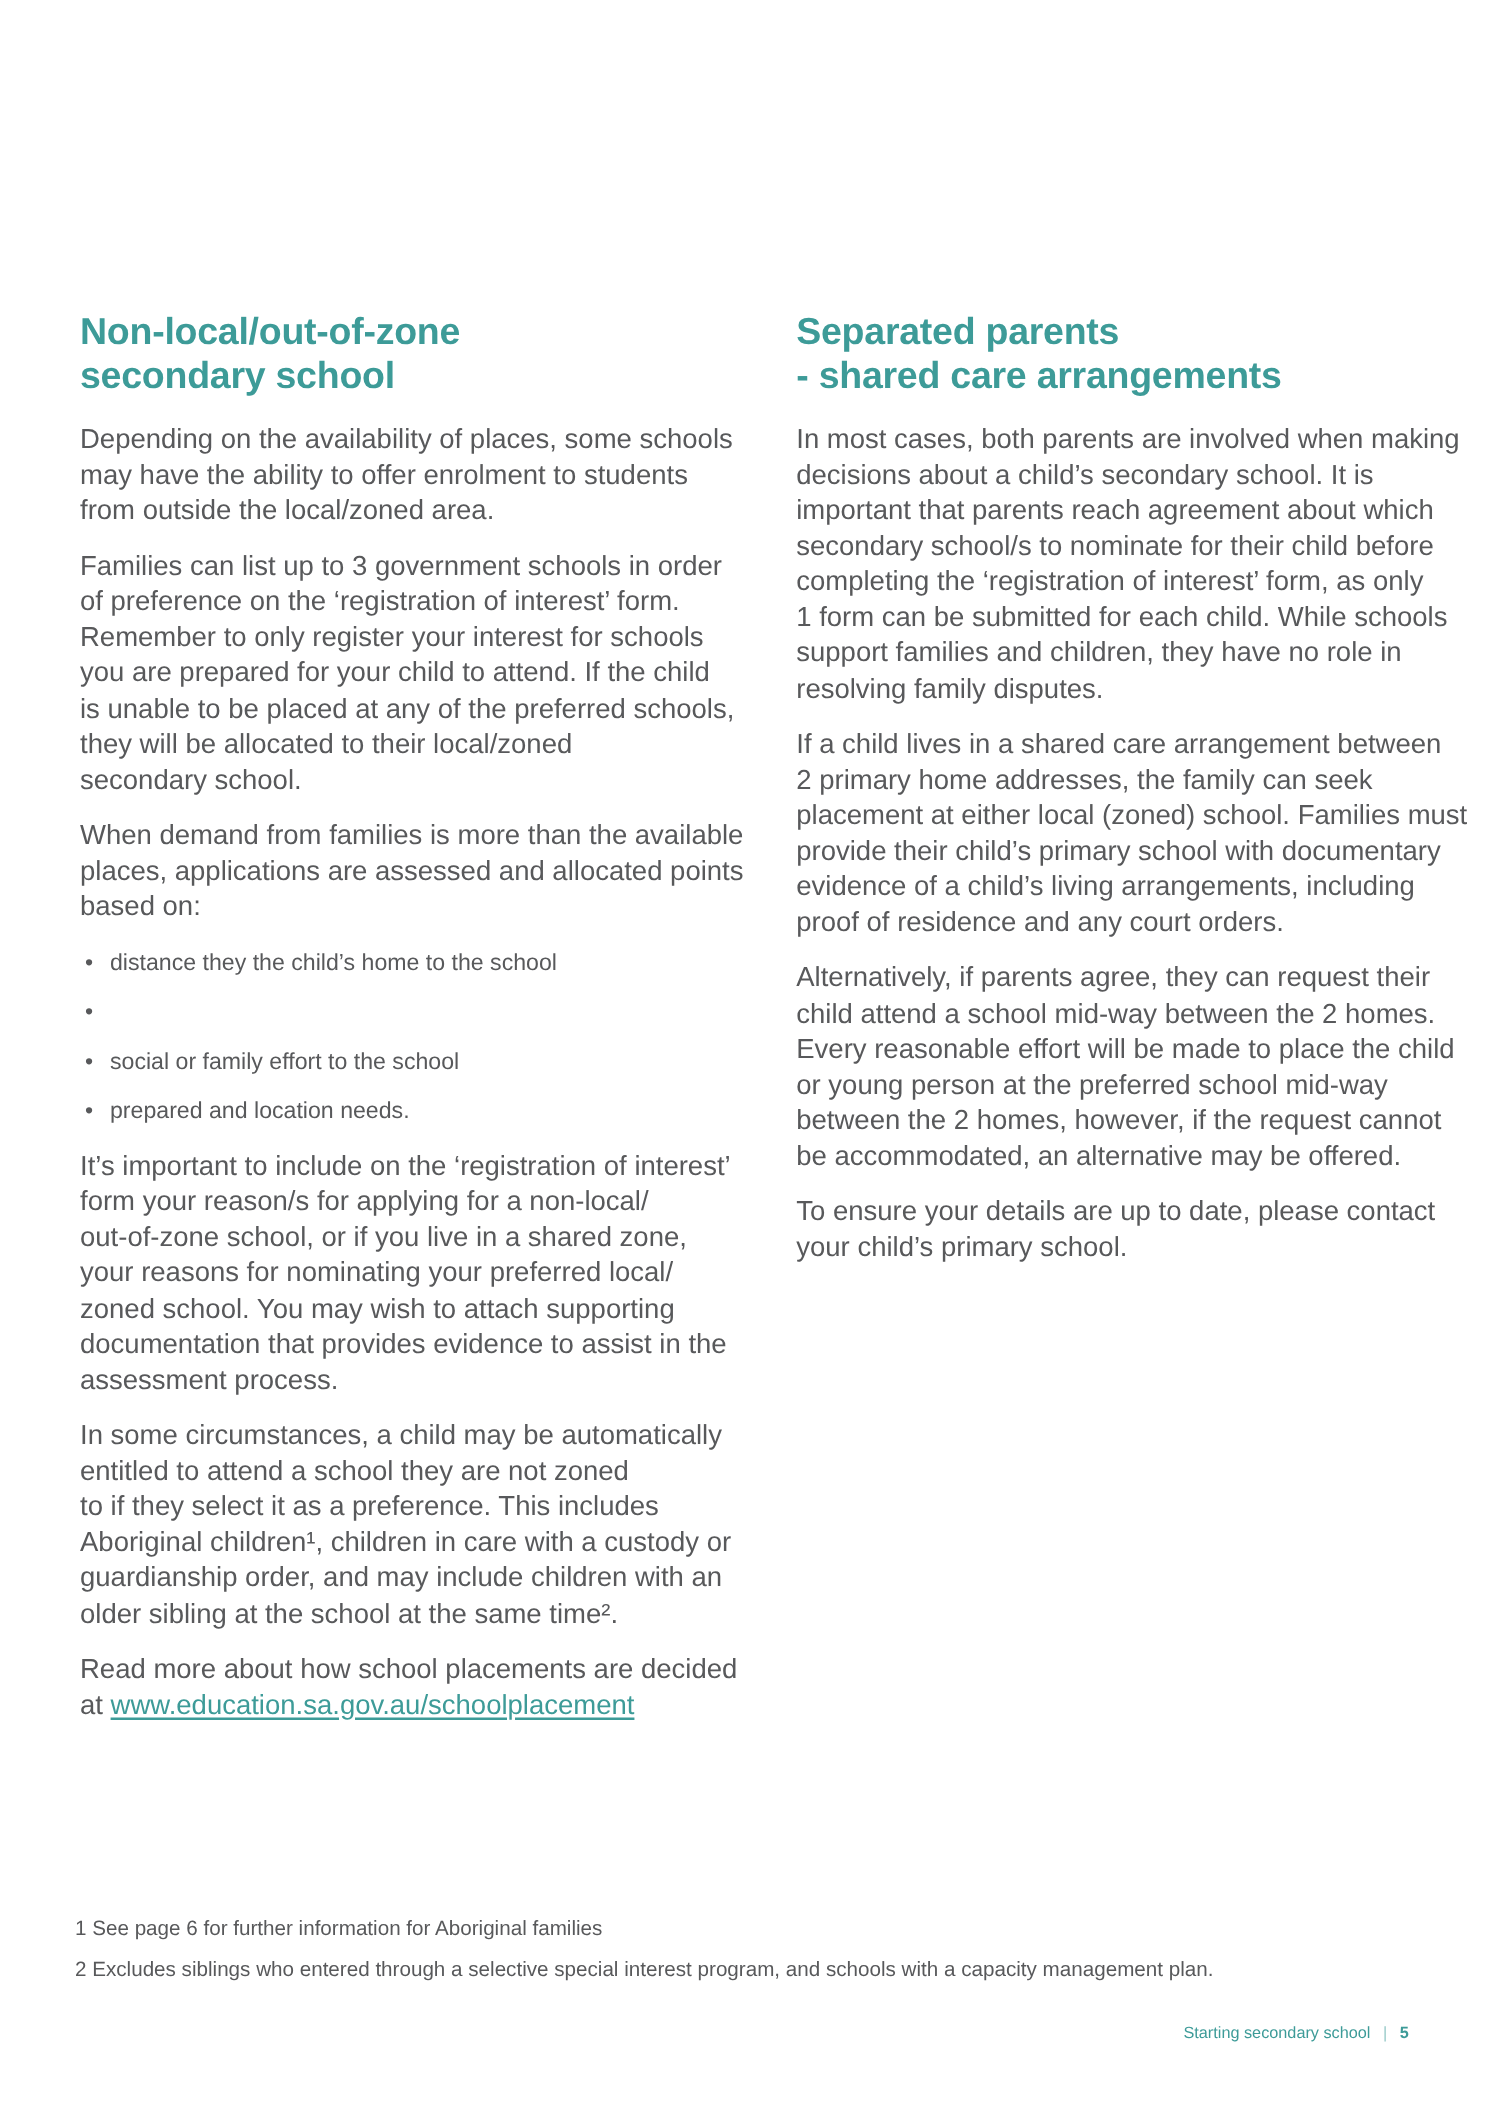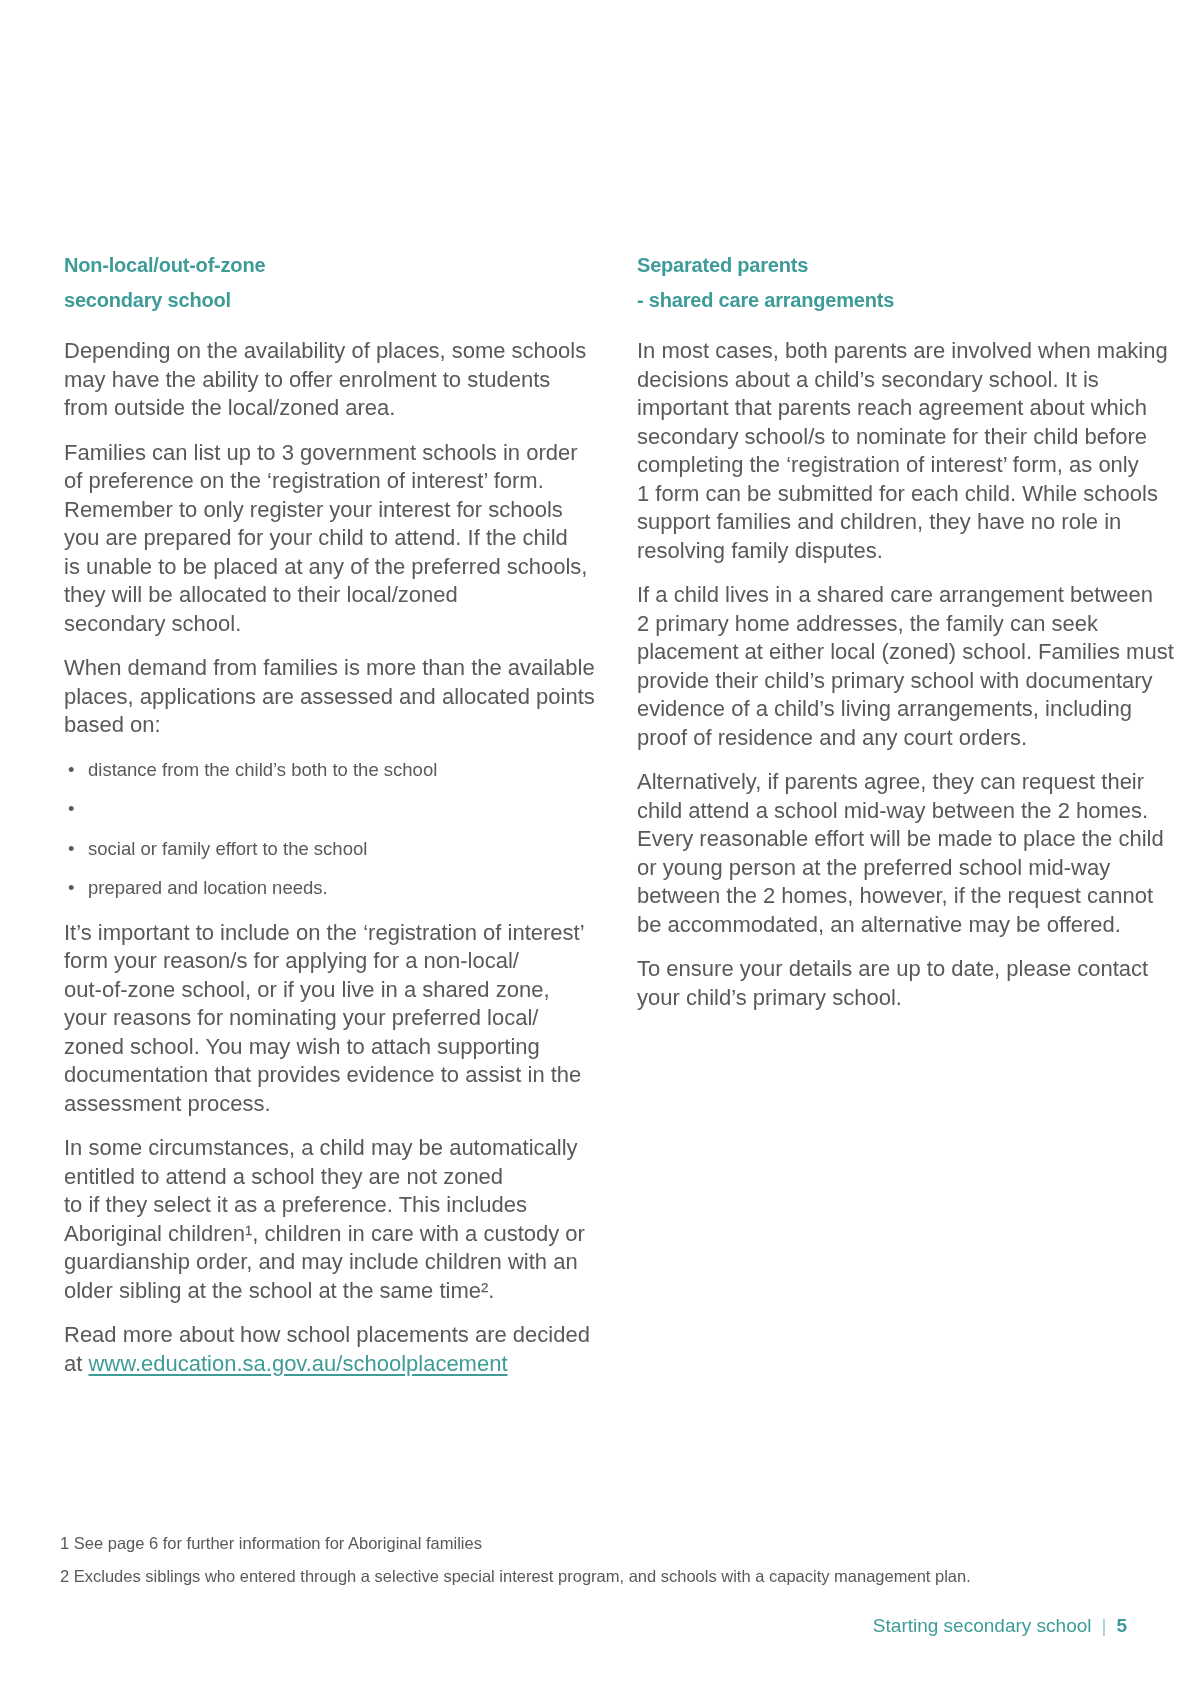--- a/index.html
+++ b/index.html
@@ -18,21 +18,21 @@
     top: 248px;
     left: 64px;
     right: 64px;
     display: flex;
     gap: 64px;
   }
   .col-left  { width: 494px; flex: 0 0 494px; }
   .col-right { width: 505px; flex: 0 0 505px; margin-left: 15px; }
   .heading {
     color: var(--accent);
-    font-size: 20px;
+    font-size: 30px;
     line-height: 35px;
     font-weight: 700;
     letter-spacing: -0.2px;
     margin: 0 0 19px 0;
     white-space: pre;
   }
   .para {
     color: var(--body);
     font-size: 22px;
     line-height: 28.5px;
@@ -75,21 +75,21 @@
     color: var(--body);
     font-size: 16.5px;
     line-height: 23px;
     white-space: pre;
   }
   .footer {
     position: absolute;
     right: 64px;
     top: 1614px;
     color: var(--accent);
-    font-size: 19px;
+    font-size: 13px;
     line-height: 24px;
     white-space: nowrap;
   }
   .f-sep { margin: 0 10px; opacity: 0.55; }
   .f-num { font-weight: 700; }
 </style>
 </head>
 <body>
 
 <div class="page">
@@ -109,21 +109,21 @@
 is unable to be placed at any of the preferred schools,
 they will be allocated to their local/zoned
 secondary school.</p>
       <p class="para">When demand from families is more than the available
 places, applications are assessed and allocated points
 based on:</p>
 
       <ul class="bullets">
         <li class="bullet">
           <span class="dot">•</span>
-          <span class="btext">distance from the child’s both to the school</span>
+          <span class="btext">distance they the child’s home to the school</span>
         </li>
         <li class="bullet">
           <span class="dot">•</span>
         </li>
         <li class="bullet">
           <span class="dot">•</span>
           <span class="btext">social or family effort to the school</span>
         </li>
         <li class="bullet">
           <span class="dot">•</span>

